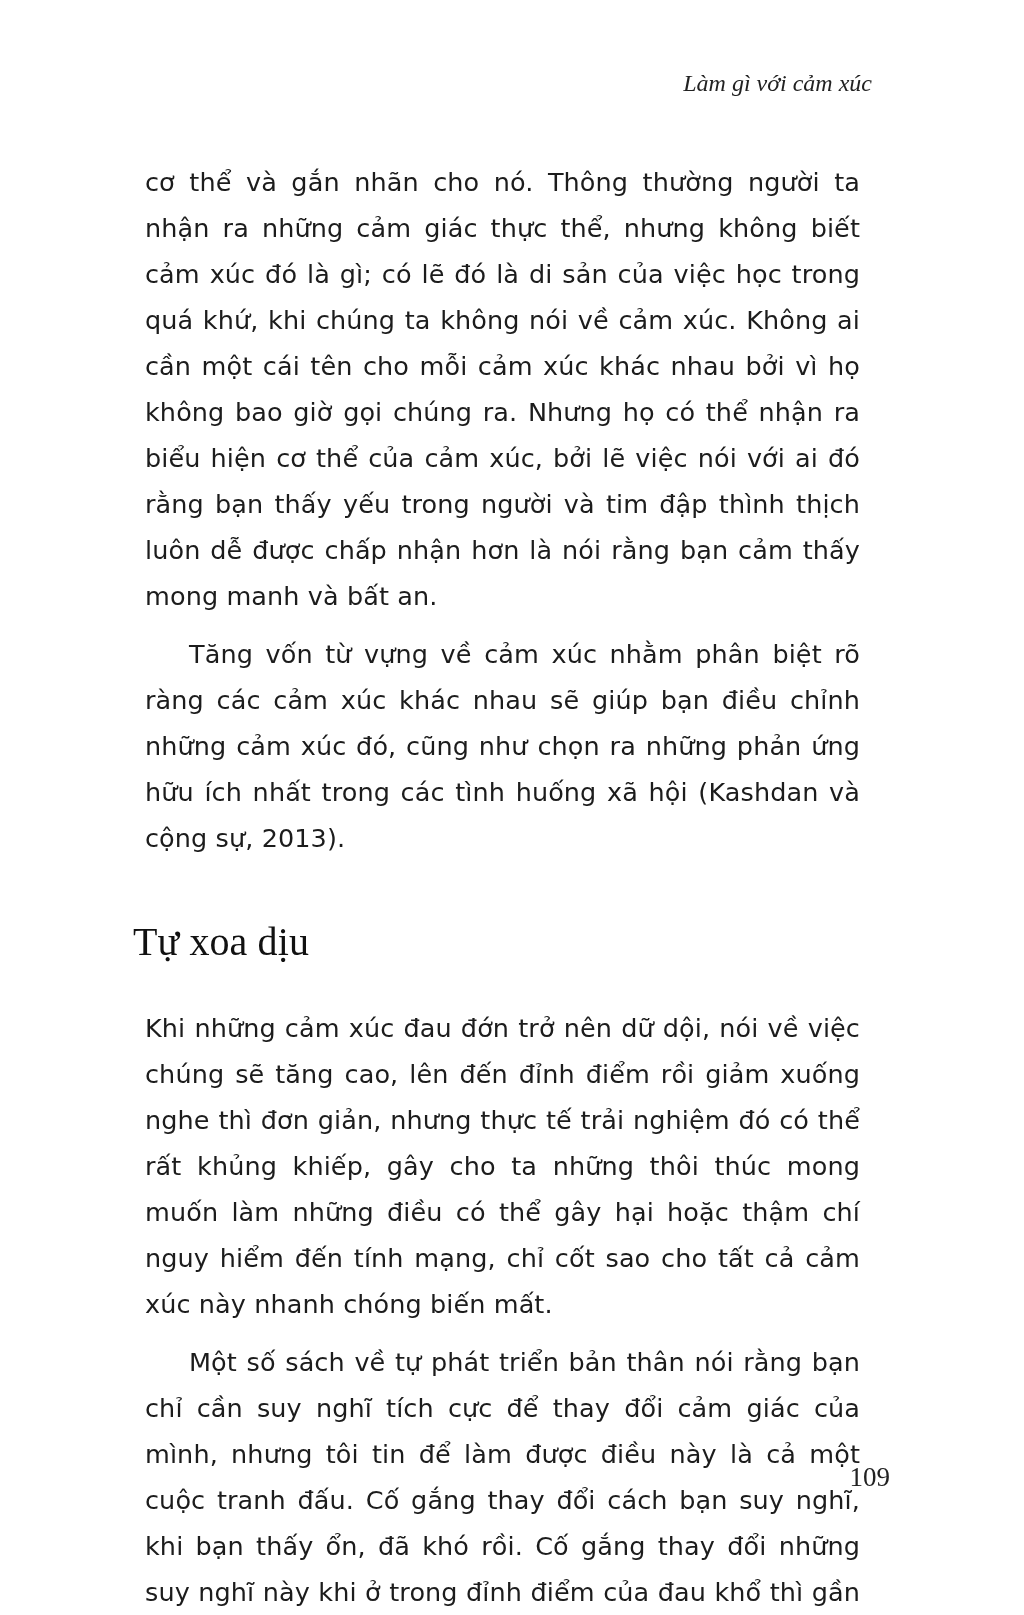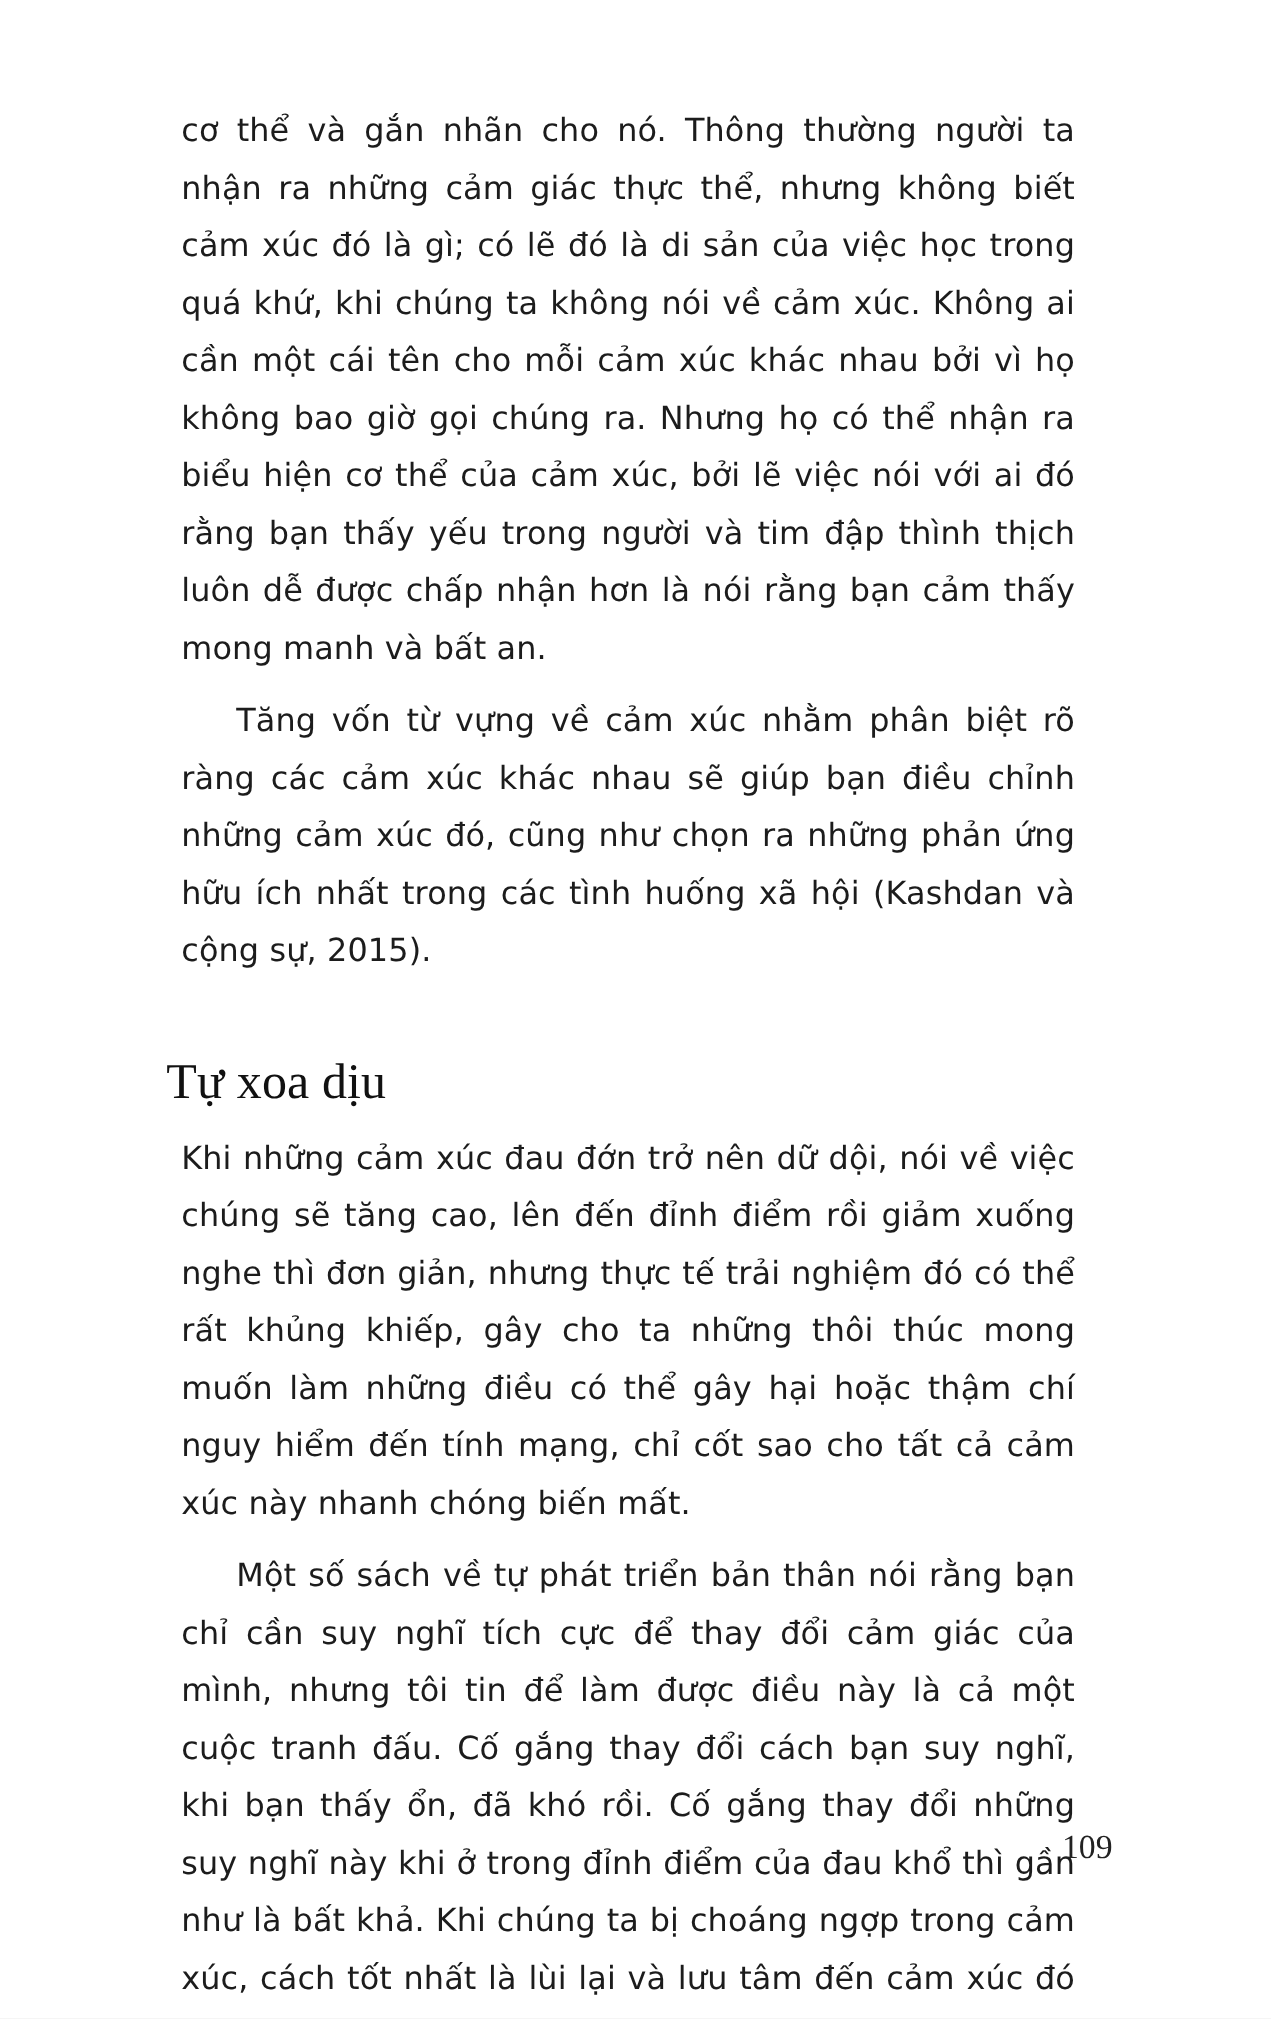--- a/index.html
+++ b/index.html
@@ -50,21 +50,21 @@
   .body-copy p.indent {
     text-indent: 44px;
   }
 
   .section-heading {
     font-family: "Liberation Serif", "DejaVu Serif", serif;
     font-weight: normal;
     font-size: 40px;
     color: #111111;
     margin-top: 58px;
-    margin-bottom: 16px;
+    margin-bottom: 40px;
     text-align: left;
   }
 
   .page-footer {
     position: absolute;
     left: 133px;
     right: 134px;
     top: 1462px;
     text-align: right;
     font-family: "Liberation Serif", "DejaVu Serif", serif;
@@ -72,26 +72,27 @@
     color: #222222;
   }
 </style>
 </head>
 <body>
 
 <div class="page">
 
   <div class="text-block">
 
+    <div class="running-header">Làm gì với cảm xúc</div>
 
     <div class="body-copy">
 
       <p>cơ thể và gắn nhãn cho nó. Thông thường người ta nhận ra những cảm giác thực thể, nhưng không biết cảm xúc đó là gì; có lẽ đó là di sản của việc học trong quá khứ, khi chúng ta không nói về cảm xúc. Không ai cần một cái tên cho mỗi cảm xúc khác nhau bởi vì họ không bao giờ gọi chúng ra. Nhưng họ có thể nhận ra biểu hiện cơ thể của cảm xúc, bởi lẽ việc nói với ai đó rằng bạn thấy yếu trong người và tim đập thình thịch luôn dễ được chấp nhận hơn là nói rằng bạn cảm thấy mong manh và bất an.</p>
 
-      <p class="indent">Tăng vốn từ vựng về cảm xúc nhằm phân biệt rõ ràng các cảm xúc khác nhau sẽ giúp bạn điều chỉnh những cảm xúc đó, cũng như chọn ra những phản ứng hữu ích nhất trong các tình huống xã hội (Kashdan và cộng sự, 2015).</p>
+      <p class="indent">Tăng vốn từ vựng về cảm xúc nhằm phân biệt rõ ràng các cảm xúc khác nhau sẽ giúp bạn điều chỉnh những cảm xúc đó, cũng như chọn ra những phản ứng hữu ích nhất trong các tình huống xã hội (Kashdan và cộng sự, 2013).</p>
 
       <h2 class="section-heading">Tự xoa dịu</h2>
 
       <p>Khi những cảm xúc đau đớn trở nên dữ dội, nói về việc chúng sẽ tăng cao, lên đến đỉnh điểm rồi giảm xuống nghe thì đơn giản, nhưng thực tế trải nghiệm đó có thể rất khủng khiếp, gây cho ta những thôi thúc mong muốn làm những điều có thể gây hại hoặc thậm chí nguy hiểm đến tính mạng, chỉ cốt sao cho tất cả cảm xúc này nhanh chóng biến mất.</p>
 
       <p class="indent">Một số sách về tự phát triển bản thân nói rằng bạn chỉ cần suy nghĩ tích cực để thay đổi cảm giác của mình, nhưng tôi tin để làm được điều này là cả một cuộc tranh đấu. Cố gắng thay đổi cách bạn suy nghĩ, khi bạn thấy ổn, đã khó rồi. Cố gắng thay đổi những suy nghĩ này khi ở trong đỉnh điểm của đau khổ thì gần như là bất khả. Khi chúng ta bị choáng ngợp trong cảm xúc, cách tốt nhất là lùi lại và lưu tâm đến cảm xúc đó càng nhiều càng tốt, xem nó như một trải nghiệm tạm</p>
 
     </div>
   </div>
 

